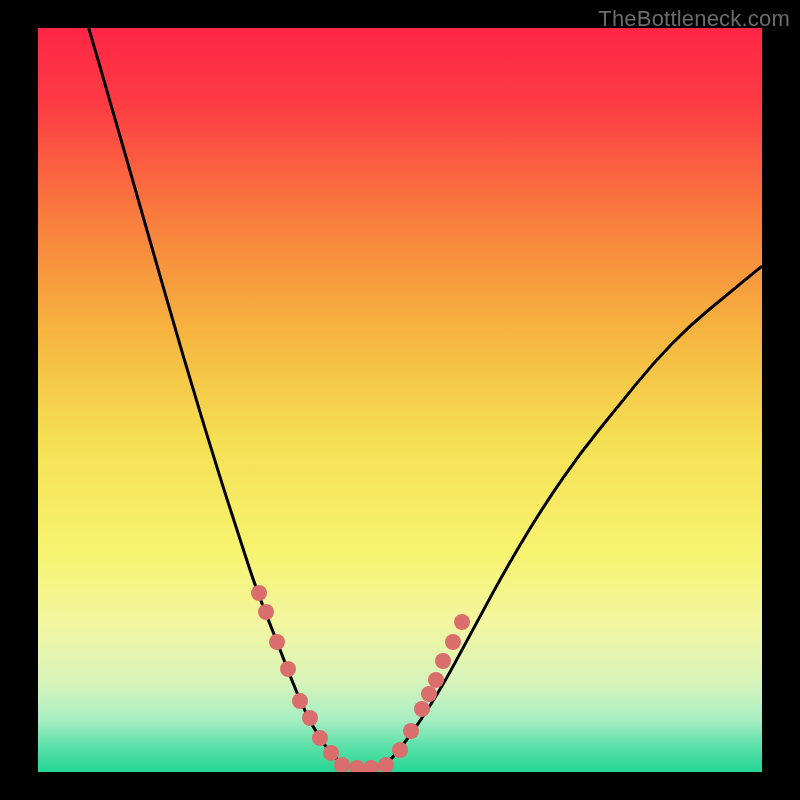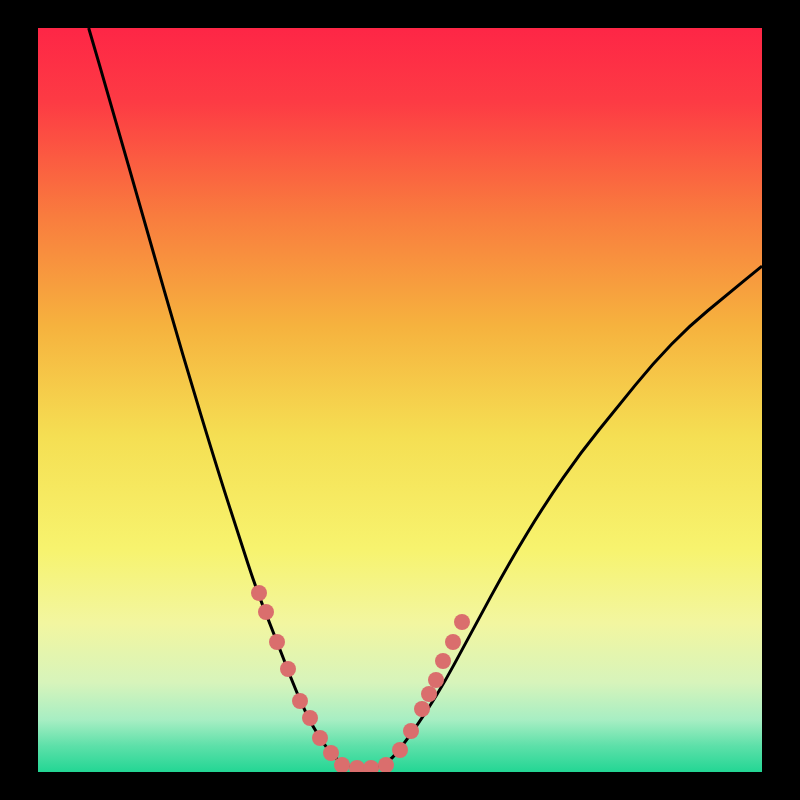--- a/index.html
+++ b/index.html
@@ -48,20 +48,21 @@
     height: 16px;
     border-radius: 50%;
     background: #da6e6d;
     transform: translate(-50%, -50%);
   }
 </style>
 </head>
 <body>
 
 <div class="stage">
+  <div class="watermark">TheBottleneck.com</div>
 
   <div class="plot-area">
     <svg class="gradient" width="724" height="744" viewBox="0 0 724 744" preserveAspectRatio="none">
       <defs>
         <linearGradient id="g" x1="0" y1="0" x2="0" y2="1">
             <stop offset="0%" stop-color="#fe2646"></stop>
             <stop offset="10%" stop-color="#fd3b44"></stop>
             <stop offset="25%" stop-color="#f97b3e"></stop>
             <stop offset="40%" stop-color="#f6b23e"></stop>
             <stop offset="55.00000000000001%" stop-color="#f5df53"></stop>

